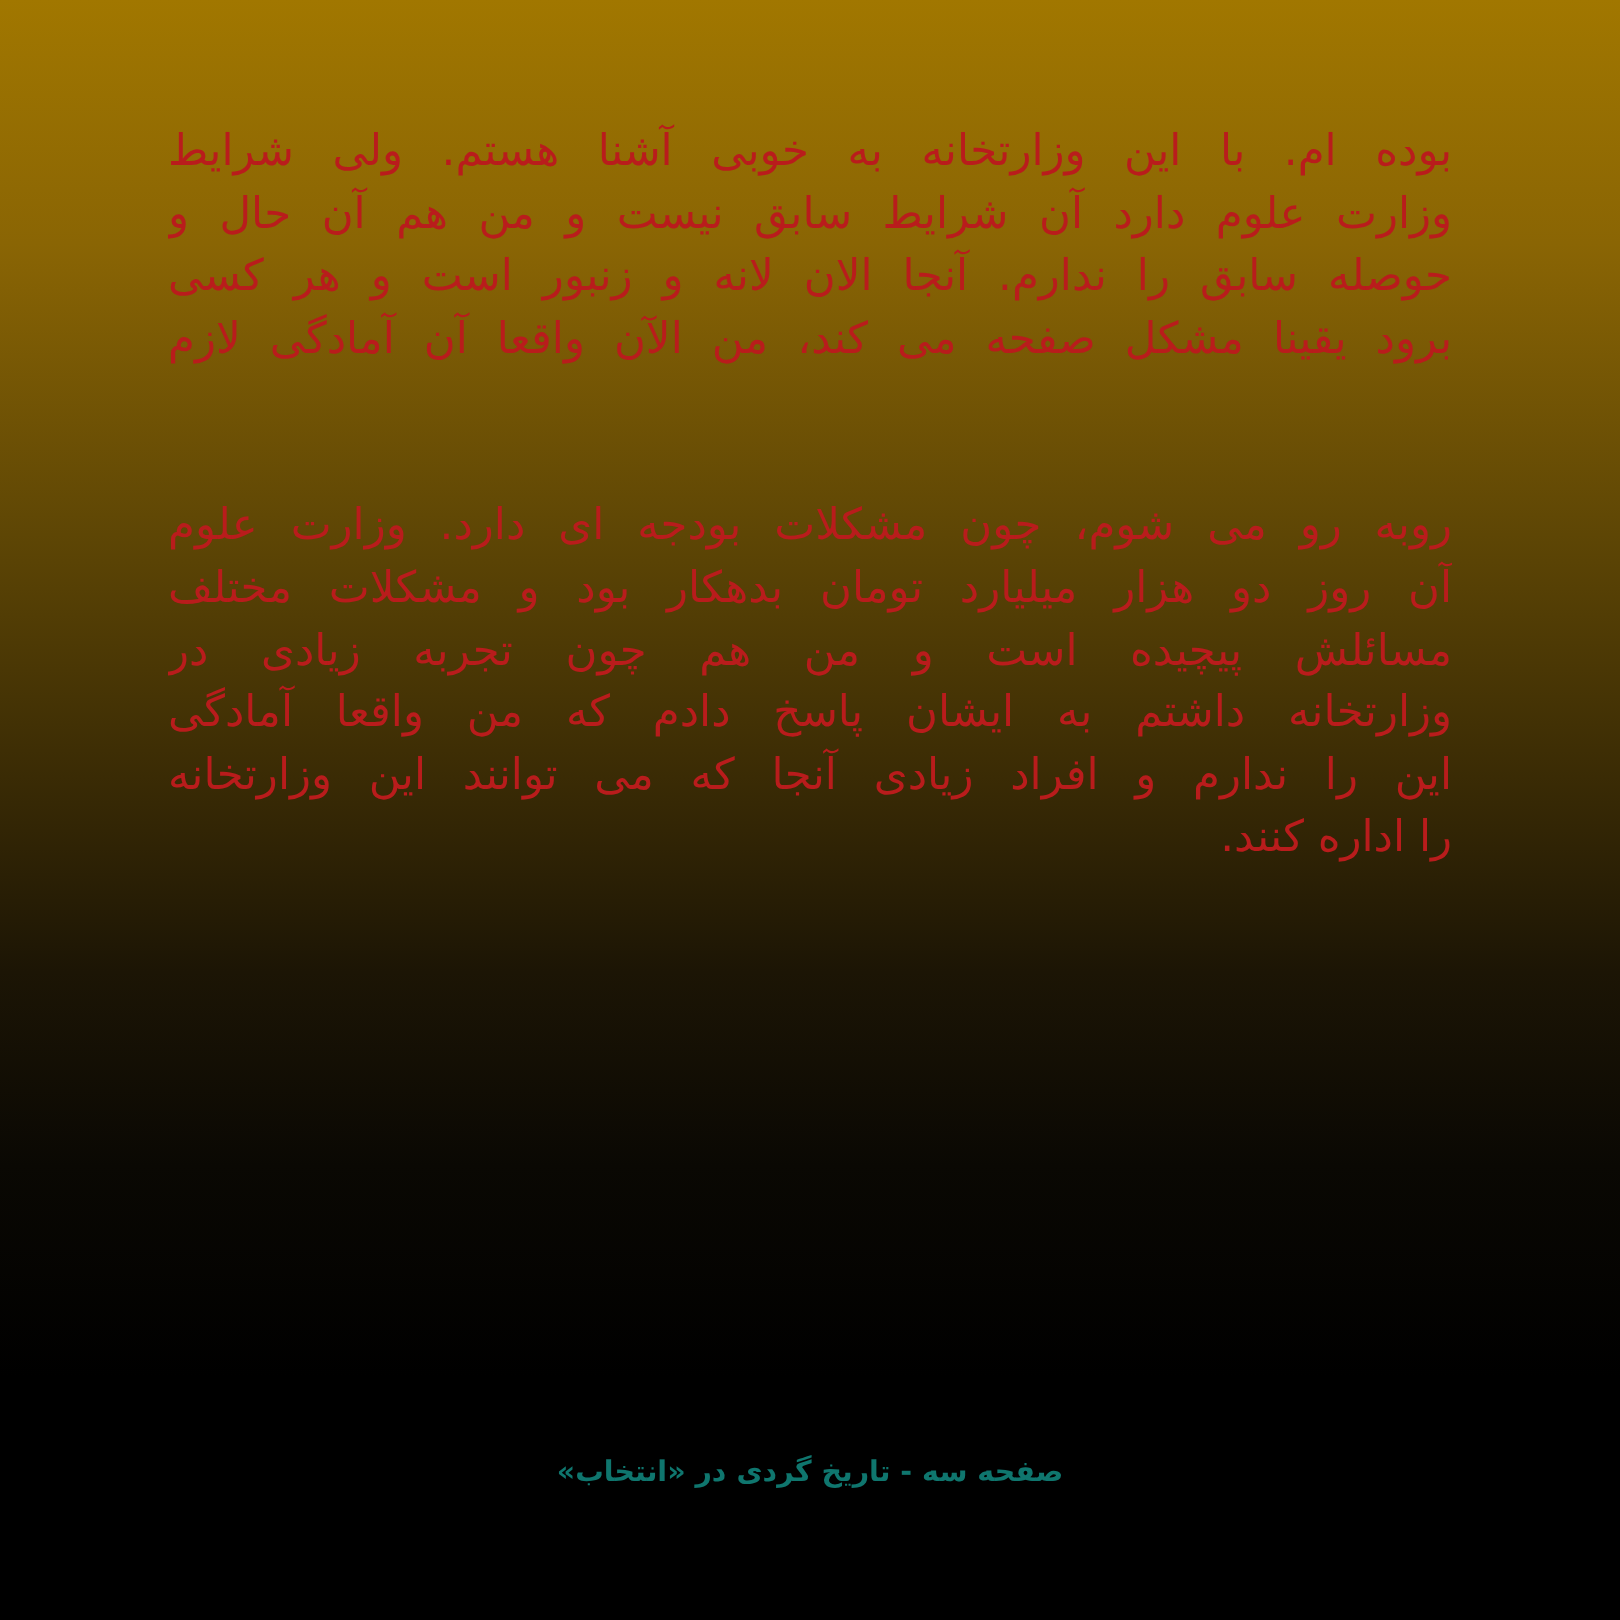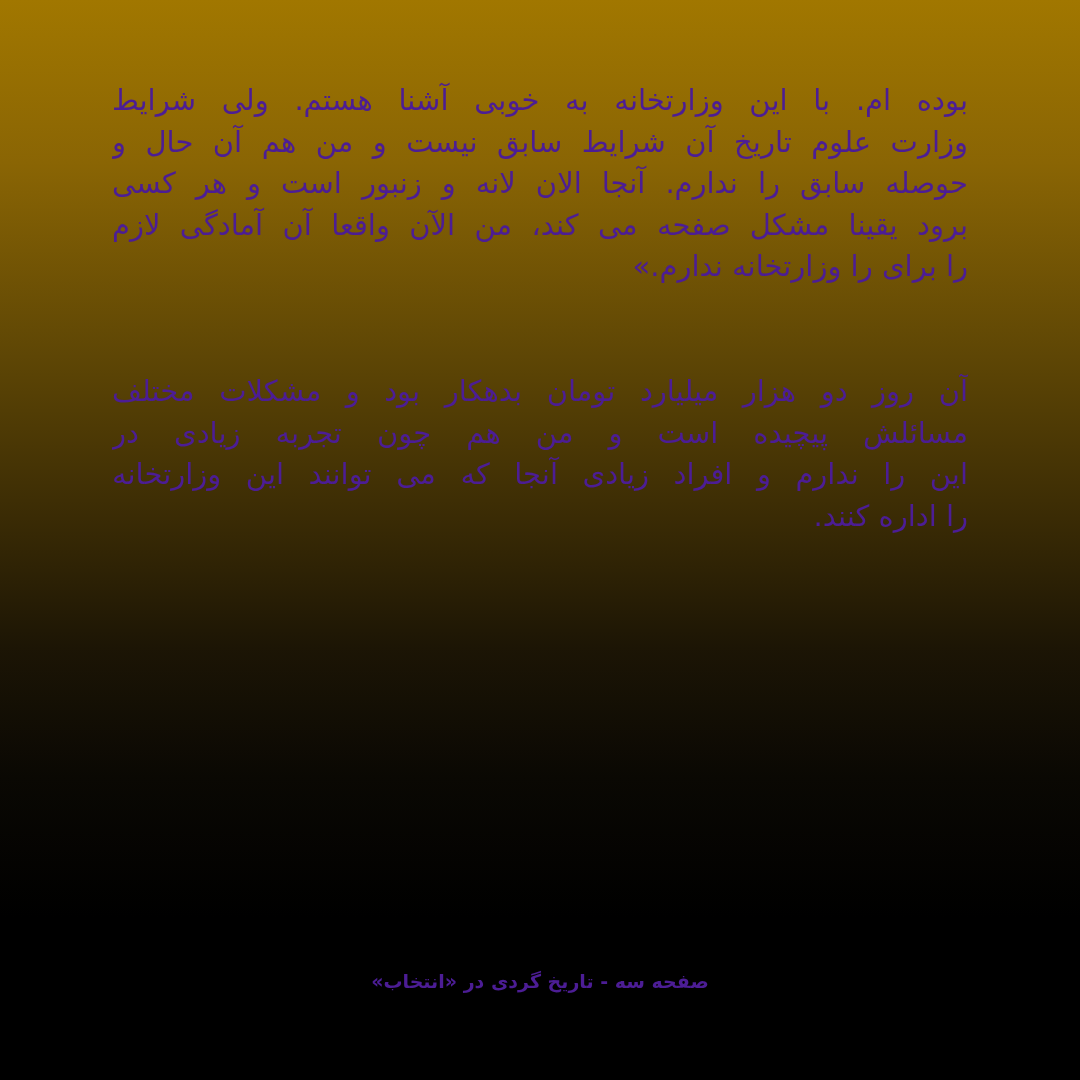--- a/index.html
+++ b/index.html
@@ -6,21 +6,21 @@
     body {
       width: 1080px; height: 1080px; overflow: hidden;
       background: linear-gradient(to bottom, #a17700 0%, #8a6504 15%, #5e4605 33%, #3a2b05 48%, #1c1505 60%, #0a0803 72%, #000000 85%, #000000 100%);
       font-family: "DejaVu Sans", sans-serif;
       position: relative;
     }
     .content {
       position: absolute;
       left: 112px; right: 112px; top: 80px;
       direction: rtl;
-      color: #4c1d95;
+      color: #b91c1c;
     }
     .para {
       font-size: 29px;
       line-height: 41.6px;
       text-align: justify;
       text-align-last: right;
       margin: 0;
     }
     .para .line {
       display: block;
@@ -31,38 +31,39 @@
     }
     .para .line.last {
       text-align-last: right;
     }
     .gap { height: 83px; }
     .footer {
       position: absolute;
       left: 0; right: 0; top: 970px;
       text-align: center;
       direction: rtl;
-      color: #4c1d95;
+      color: #0f766e;
       font-size: 19px;
       font-weight: bold;
     }
   </style>
 </head>
 <body>
 
 <div class="content">
   <p class="para">
     <span class="line">بوده ام. با این وزارتخانه به خوبی آشنا هستم. ولی شرایط</span>
-    <span class="line">وزارت علوم تاریخ آن شرایط سابق نیست و من هم آن حال و</span>
+    <span class="line">وزارت علوم دارد آن شرایط سابق نیست و من هم آن حال و</span>
     <span class="line">حوصله سابق را ندارم. آنجا الان لانه و زنبور است و هر کسی</span>
     <span class="line">برود یقینا مشکل صفحه می کند، من الآن واقعا آن آمادگی لازم</span>
-    <span class="line last">را برای را وزارتخانه ندارم.»</span>
   </p>
   <div class="gap"></div>
   <p class="para">
+    <span class="line">روبه رو می شوم، چون مشکلات بودجه ای دارد. وزارت علوم</span>
     <span class="line">آن روز دو هزار میلیارد تومان بدهکار بود و مشکلات مختلف</span>
     <span class="line">مسائلش پیچیده است و من هم چون تجربه زیادی در</span>
+    <span class="line">وزارتخانه داشتم به ایشان پاسخ دادم که من واقعا آمادگی</span>
     <span class="line">این را ندارم و افراد زیادی آنجا که می توانند این وزارتخانه</span>
     <span class="line last">را اداره کنند.</span>
   </p>
 </div>
 
 <div class="footer">صفحه سه - تاریخ گردی در «انتخاب»</div>
 
 </body></html>

